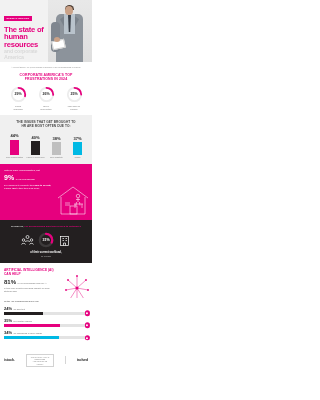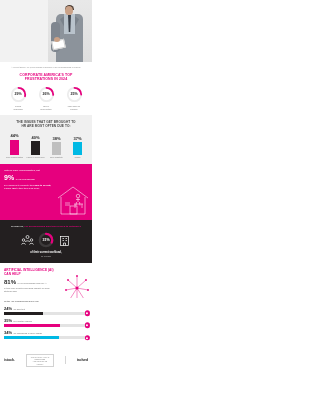--- a/index.html
+++ b/index.html
@@ -143,20 +143,32 @@
     <div class="ph-body"></div>
     <div class="ph-lapelL"></div>
     <div class="ph-lapelR"></div>
     <div class="ph-shirt"></div>
     <div class="ph-tie"></div>
     <div class="ph-arm"></div>
     <div class="ph-book"></div>
     <div class="ph-hand"></div>
     <div class="ph-hair"></div>
     <div class="ph-head"></div>
+  </div>
+  <div class="hdr-left">
+    <span class="badge">Special Report</span>
+    <div class="hdr-title">
+      <div>The state of</div>
+      <div>human</div>
+      <div>resources</div>
+    </div>
+    <div class="hdr-sub">
+      <div>and corporate</div>
+      <div>America</div>
+    </div>
   </div>
 </div>
 
 <div class="sec-white">
   <div class="intro">A recent survey of 1,000 human resources (HR) professionals revealed:</div>
   <div class="sec-head">
     <div>CORPORATE AMERICA'S TOP</div>
     <div>FRUSTRATIONS IN 2024</div>
   </div>
   <div class="donut-row" id="donut-row">

